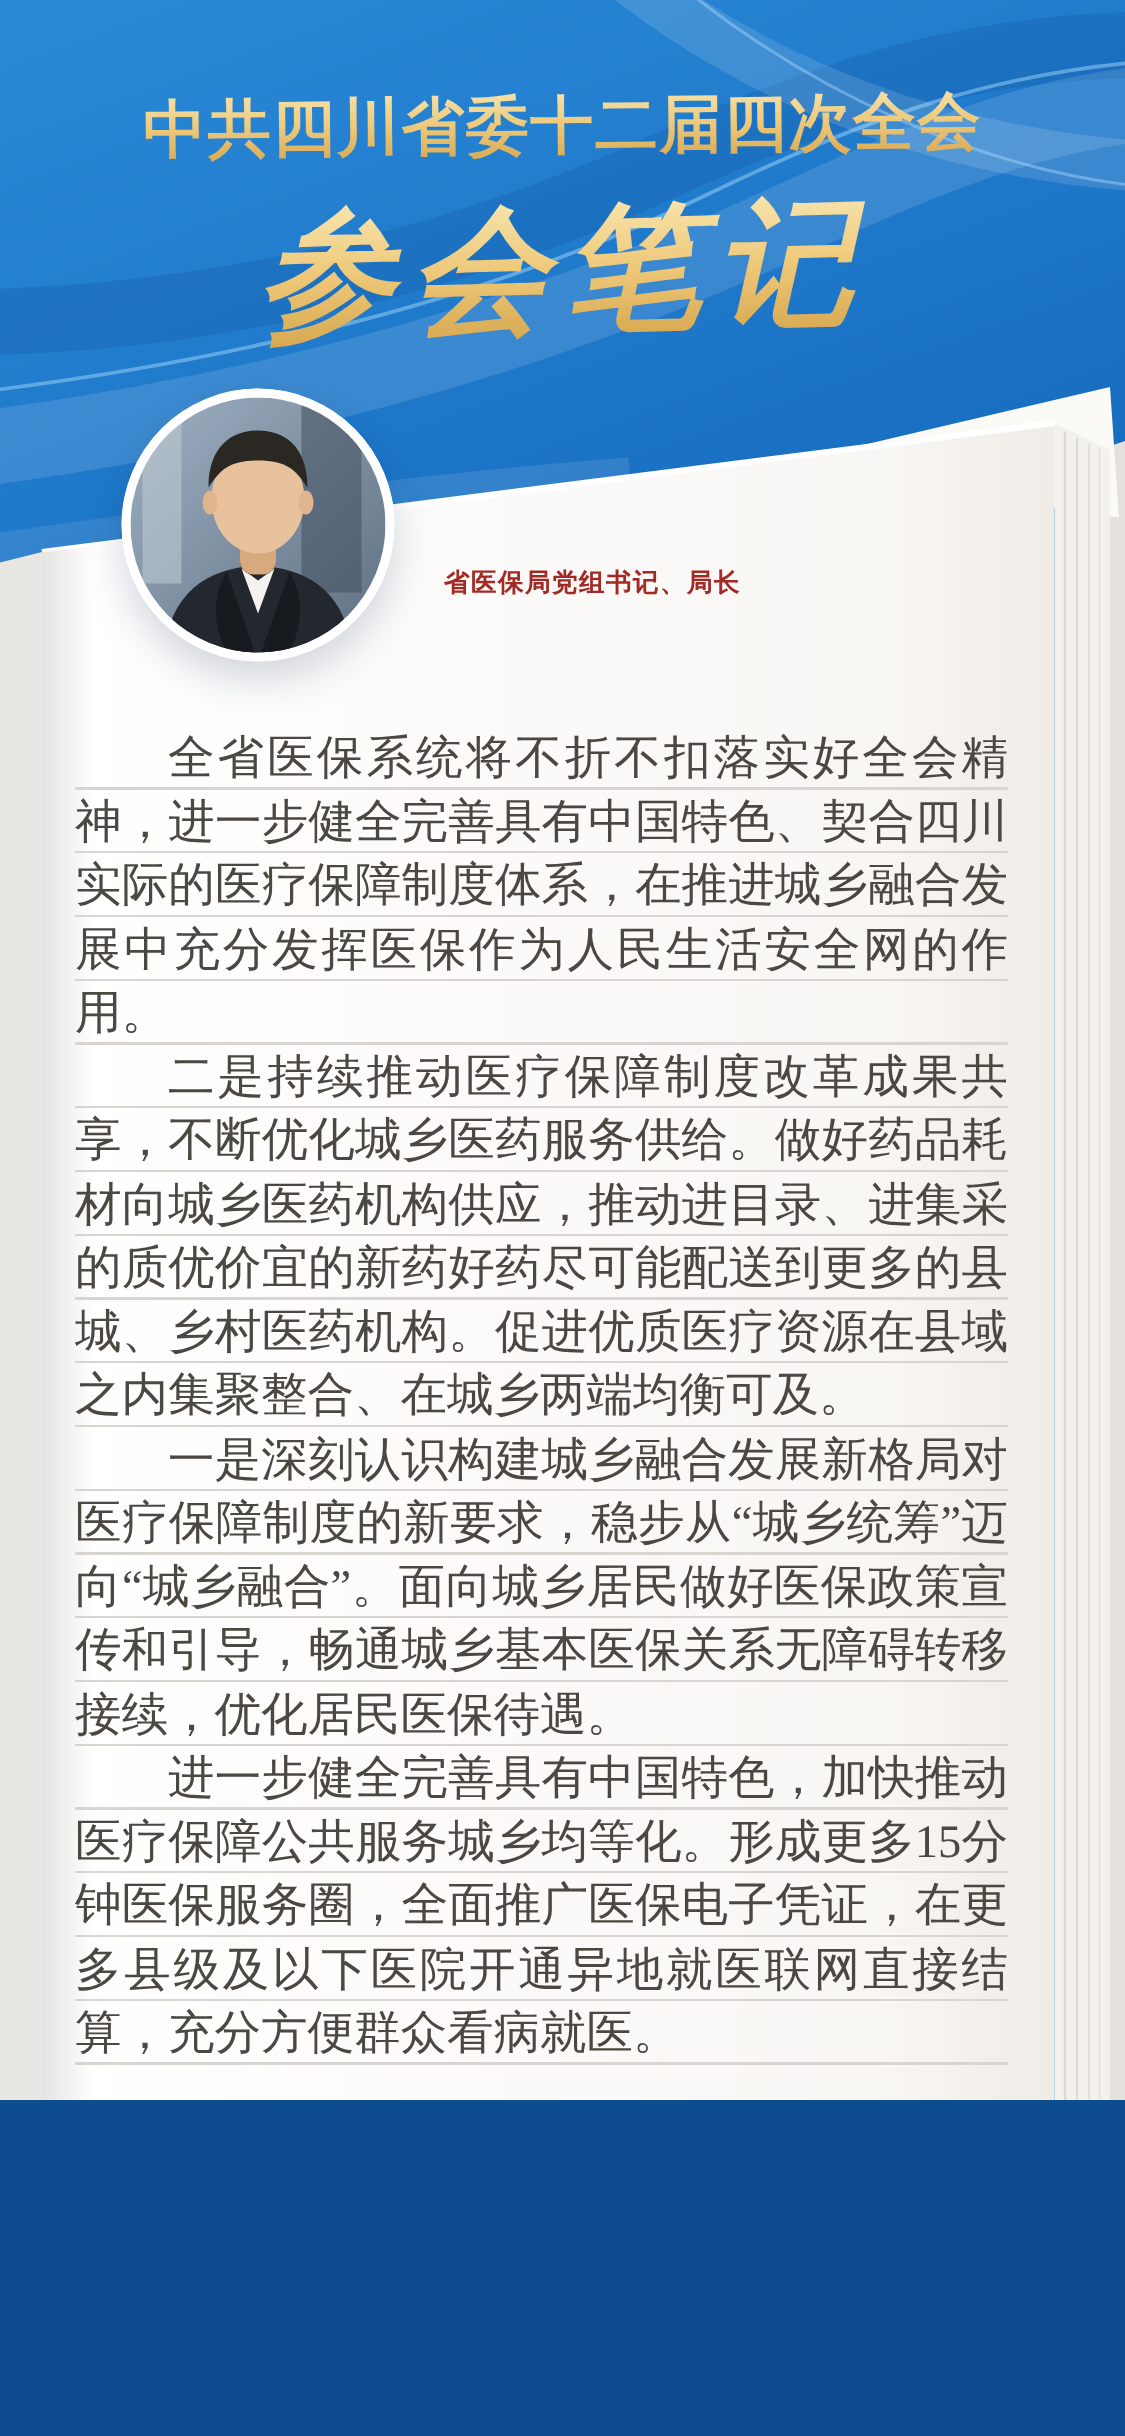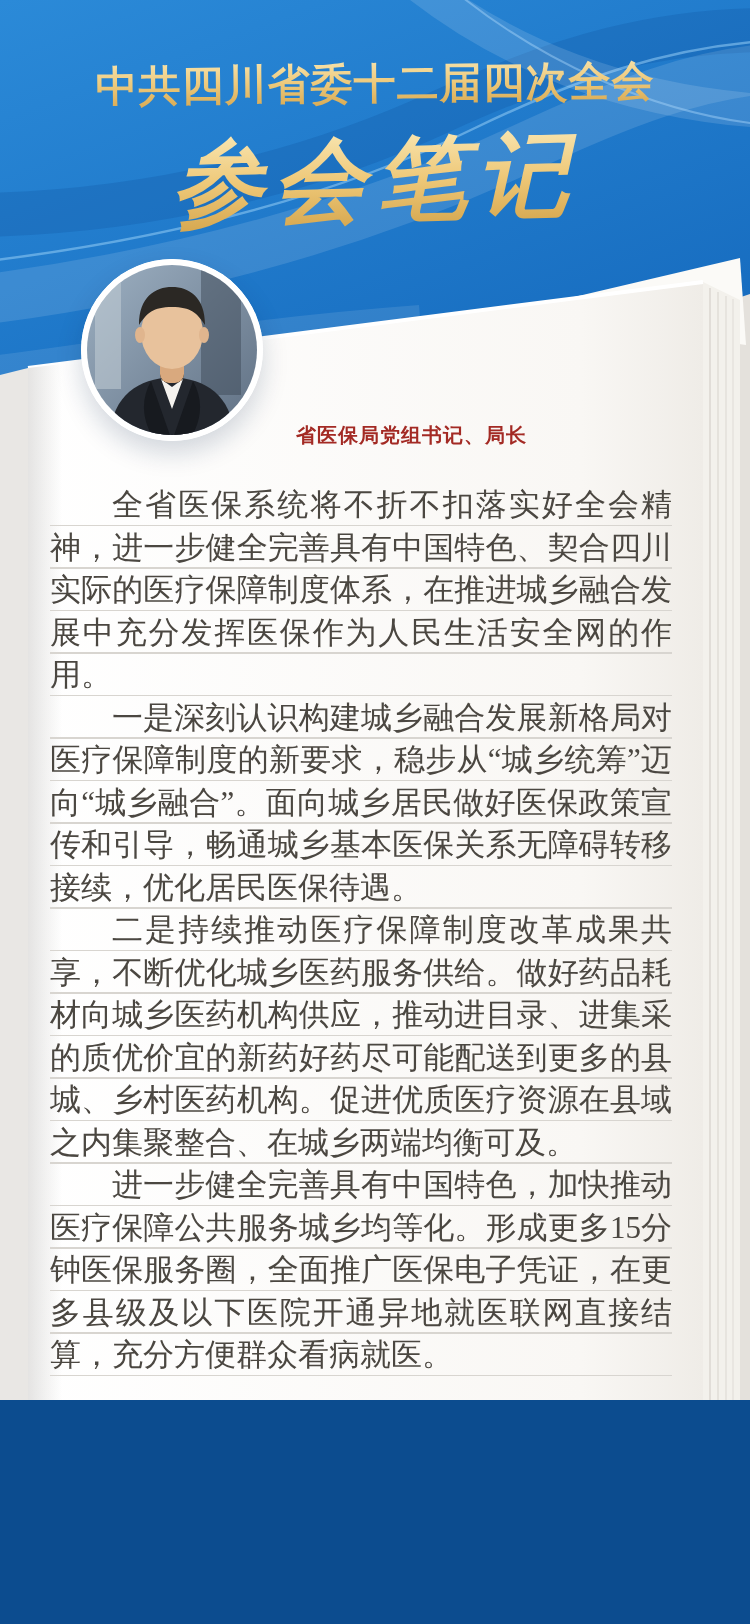--- a/index.html
+++ b/index.html
@@ -20,22 +20,22 @@
     background:linear-gradient(180deg,#fbedbf 0%,#eec878 50%,#cf9e44 100%);
     -webkit-background-clip:text;background-clip:text;color:transparent;
     transform:rotate(-1.5deg);z-index:3;}
 
   
   .avatar{position:absolute;left:81px;top:259px;width:182px;height:182px;border-radius:50%;
     background:#fff;box-shadow:0 12px 26px rgba(10,40,80,.18);z-index:4;padding:0;}
   .avatar svg{border-radius:50%;}
   .person-name{position:absolute;left:293px;top:306px;font-size:50px;font-weight:700;
     letter-spacing:7px;color:#9b1a20;z-index:4;}
-  .person-title{position:absolute;left:296px;top:377px;font-size:20px;font-weight:600;
-    letter-spacing:1px;color:#a32a24;z-index:4;margin-top:45px;}
+  .person-title{position:absolute;left:296px;top:377px;font-size:17px;font-weight:600;
+    letter-spacing:1px;color:#a32a24;z-index:4;}
 
   
   .notes{position:absolute;left:50px;top:484px;width:622px;z-index:4;
     font-size:31px;line-height:42.5px;color:#4b4741;text-align:justify;
     background:repeating-linear-gradient(to bottom,
       transparent 0,transparent 41px,#d8d5d0 41px,#d8d5d0 42.5px);}
   .notes p{margin:0;text-indent:2em;}
   .notes .tail-lines{height:85px;}
 
   
@@ -142,22 +142,22 @@
         <path d="M58,66 C58,38 74,28 91,28 C108,28 124,38 124,66 C116,54 110,48 91,48 C72,48 66,54 58,66 Z" fill="#2b2824"></path>
         <ellipse cx="59" cy="76" rx="5" ry="8" fill="#e0b58e"></ellipse>
         <ellipse cx="123" cy="76" rx="5" ry="8" fill="#e0b58e"></ellipse>
       </g>
     </svg>
   </div>
   <div class="person-title">省医保局党组书记、局长</div>
 
   <div class="notes">
     <p>全省医保系统将不折不扣落实好全会精神，进一步健全完善具有中国特色、契合四川实际的医疗保障制度体系，在推进城乡融合发展中充分发挥医保作为人民生活安全网的作用。</p>
+    <p>二是持续推动医疗保障制度改革成果共享，不断优化城乡医药服务供给。做好药品耗材向城乡医药机构供应，推动进目录、进集采的质优价宜的新药好药尽可能配送到更多的县城、乡村医药机构。促进优质医疗资源在县域之内集聚整合、在城乡两端均衡可及。</p>
     <p>一是深刻认识构建城乡融合发展新格局对医疗保障制度的新要求，稳步从“城乡统筹”迈向“城乡融合”。面向城乡居民做好医保政策宣传和引导，畅通城乡基本医保关系无障碍转移接续，优化居民医保待遇。</p>
-    <p>二是持续推动医疗保障制度改革成果共享，不断优化城乡医药服务供给。做好药品耗材向城乡医药机构供应，推动进目录、进集采的质优价宜的新药好药尽可能配送到更多的县城、乡村医药机构。促进优质医疗资源在县域之内集聚整合、在城乡两端均衡可及。</p>
     <p>进一步健全完善具有中国特色，加快推动医疗保障公共服务城乡均等化。形成更多15分钟医保服务圈，全面推广医保电子凭证，在更多县级及以下医院开通异地就医联网直接结算，充分方便群众看病就医。</p>
     <div class="tail-lines"></div>
   </div>
 
   <svg class="layer" style="z-index:5" viewBox="0 0 750 1624">
     <defs>
       <linearGradient id="waveGrad" x1="0" y1="0" x2="0" y2="1">
         <stop offset="0" stop-color="#0d5cab"></stop>
         <stop offset="0.35" stop-color="#156dc0"></stop>
         <stop offset="1" stop-color="#1e84d4"></stop>

